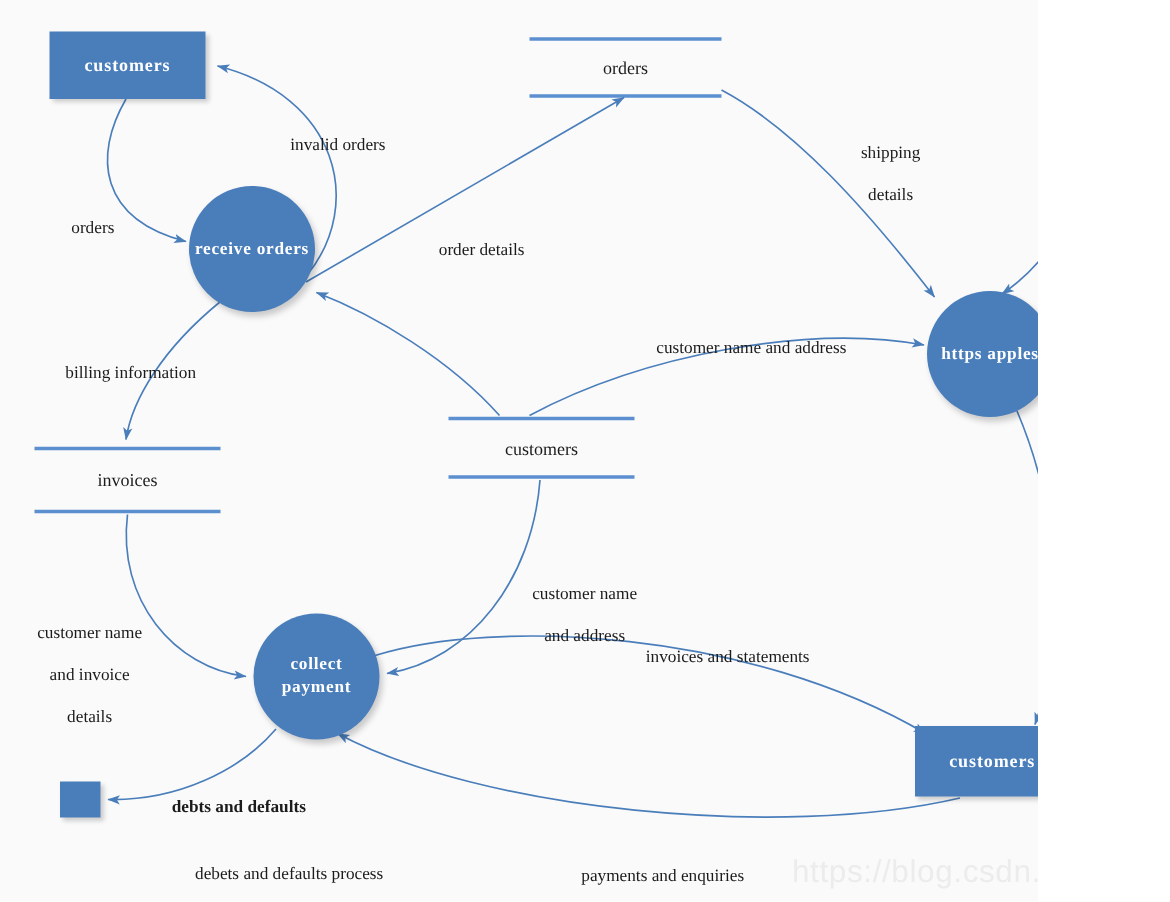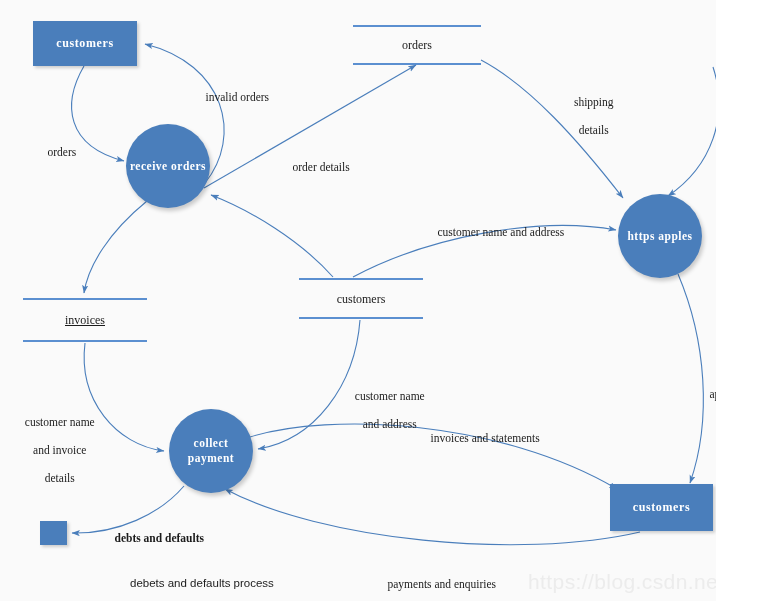--- a/index.html
+++ b/index.html
@@ -8,21 +8,20 @@
     padding: 0;
     background: #ffffff;
   }
   #canvas {
     position: relative;
     width: 692px;
     height: 601px;
     background: #fafafa;
     overflow: hidden;
     font-family: "Liberation Serif", "DejaVu Serif", serif;
-    padding-left: 24px;
   }
   svg.layer {
     position: absolute;
     top: 0;
     left: 0;
     width: 780px;
     height: 601px;
   }
   .flow-path {
     fill: none;
@@ -81,21 +80,21 @@
     white-space: pre;
     font-family: "Liberation Serif", "DejaVu Serif", serif;
   }
   .flow-label.center {
     text-align: center;
   }
   .caption {
     position: absolute;
     font-size: 11.5px;
     color: #1b1b1b;
-    font-family: Liberation Sans, sans-serif;
+    font-family: Liberation Serif, serif;
   }
   .watermark {
     position: absolute;
     font-size: 21px;
     color: #ececec;
     letter-spacing: 0.4px;
     font-family: "Liberation Sans", "DejaVu Sans", sans-serif;
     user-select: none;
   }
   .small-square {
@@ -187,36 +186,39 @@
   </div>
 
   <div class="store-label" style="left:353px; top:38px; width:128px;">
     <span>orders</span>
   </div>
 
   <div class="store-label" style="left:299px; top:292px; width:124px;">
     <span>customers</span>
   </div>
 
-  <div class="store-label" style="left:23px; top:313px; width:124px;text-decoration:underline;">
+  <div class="store-label" style="left:23px; top:313px; width:124px;">
     <span>invoices</span>
   </div>
 
   <div class="flow-label" style="left:36px; top:131px;">
     <span>orders</span>
   </div>
 
-  <div class="flow-label" style="left:194px; top:76px;">
+  <div class="flow-label" style="left:182px; top:76px;">
     <span>invalid orders</span>
   </div>
 
   <div class="flow-label" style="left:281px; top:146px;">
     <span>order details</span>
   </div>
 
+  <div class="flow-label" style="left:32px; top:228px;">
+    <span>billing information</span>
+  </div>
 
   <div class="flow-label center" style="left:558px; top:81px; width:60px;">
     <span>shipping</span><br>
     <span>details</span>
   </div>
 
   <div class="flow-label" style="left:727px; top:87px;">
     <span>apples</span>
   </div>
 

